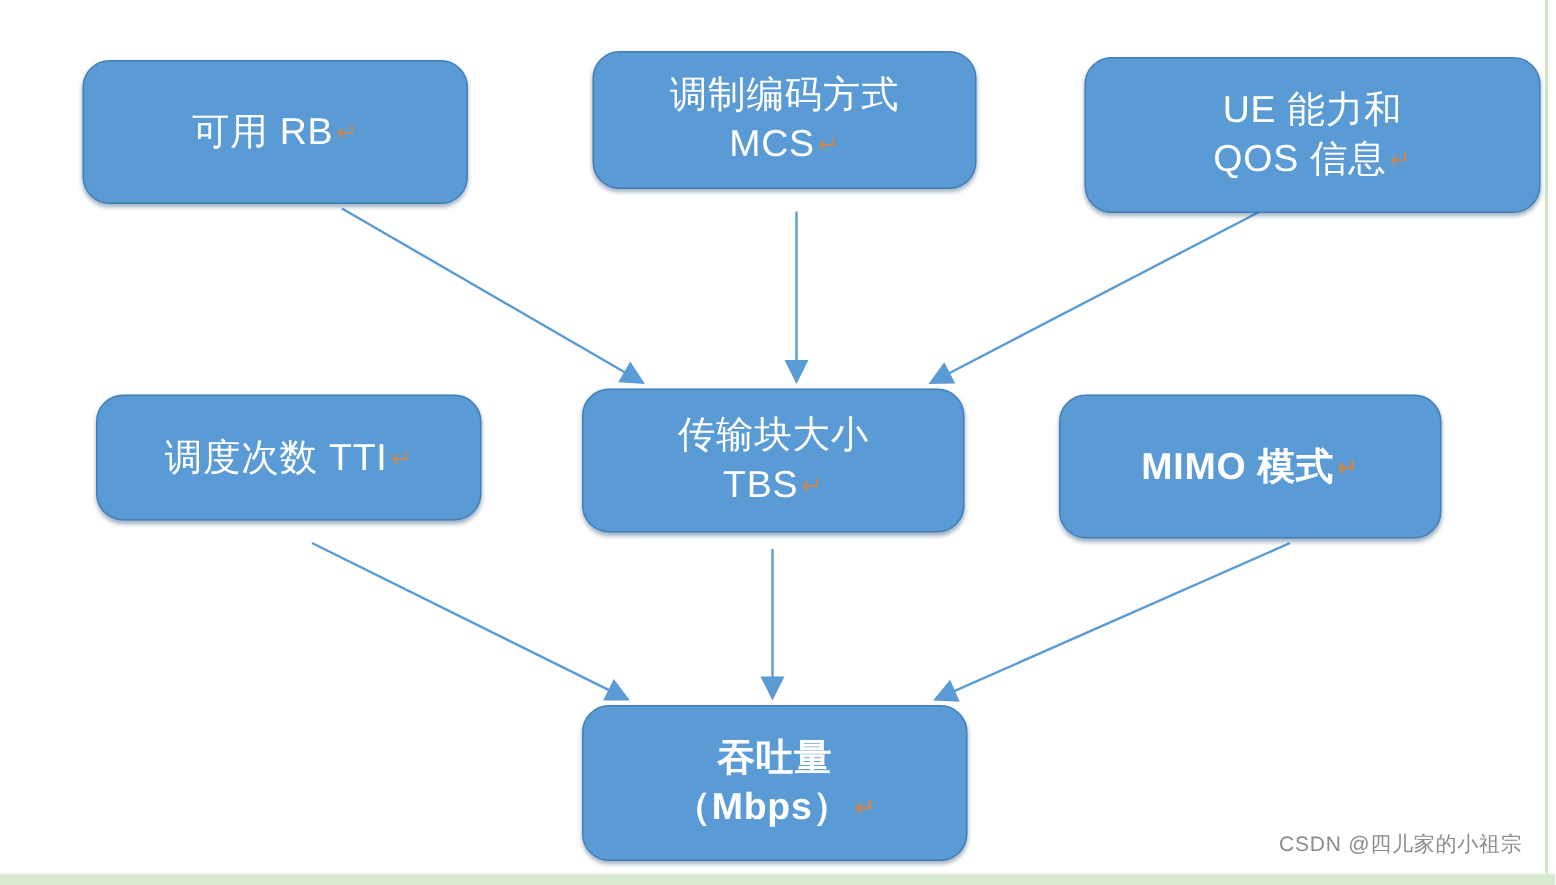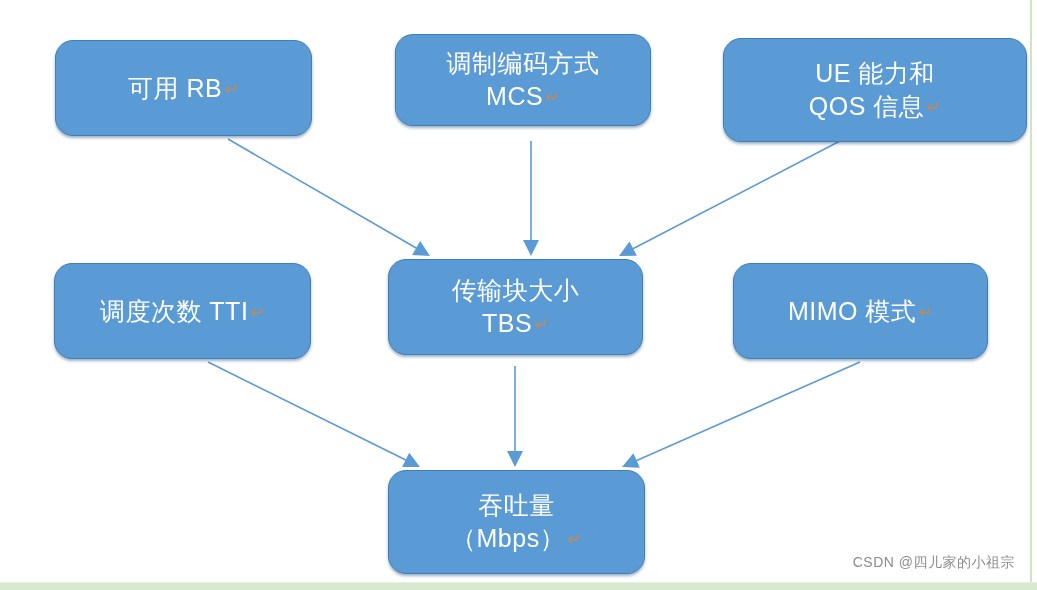--- a/index.html
+++ b/index.html
@@ -130,20 +130,20 @@
         <line x1="860" y1="362" x2="633.8939314204481" y2="461.75267731450816" stroke="#5b9bd5" stroke-width="1.6"></line>
         <polygon points="622,467 633.4095631725565,453.2224142821958 639.8678064777773,467.86109910736275" fill="#5b9bd5"></polygon>
       </g>
     </svg>
 
   <div class="node" style="left: 55px; top: 40px; width: 257px; height: 96px;"><span class="label">可用 RB<span class="pilcrow">↵</span></span></div>
     <div class="node" style="left: 395px; top: 34px; width: 256px; height: 92px;"><span class="label">调制编码方式
 MCS<span class="pilcrow">↵</span></span></div>
     <div class="node" style="left: 723px; top: 38px; width: 304px; height: 104px;"><span class="label">UE 能力和
 QOS 信息<span class="pilcrow">↵</span></span></div>
-    <div class="node" style="left: 54px; top: 263px; width: 257px; height: 96px;"><span class="label">调度次数 TTI<span class="pilcrow">↵</span></span></div>
+    <div class="node" style="left: 64px; top: 263px; width: 257px; height: 84px;"><span class="label">调度次数 TTI<span class="pilcrow">↵</span></span></div>
     <div class="node" style="left: 388px; top: 259px; width: 255px; height: 96px;"><span class="label">传输块大小
 TBS<span class="pilcrow">↵</span></span></div>
-    <div class="node" style="left: 733px; top: 263px; width: 255px; height: 96px;"><span class="label">MIMO 模式<span class="pilcrow">↵</span></span></div>
-    <div class="node" style="left: 388px; top: 470px; width: 257px; height: 104px;"><span class="label">吞吐量
+    <div class="node" style="left: 706px; top: 263px; width: 255px; height: 96px; font-weight: bold;"><span class="label">MIMO 模式<span class="pilcrow">↵</span></span></div>
+    <div class="node" style="left: 388px; top: 470px; width: 257px; height: 104px; font-weight: bold;"><span class="label">吞吐量
 （Mbps）<span class="pilcrow">↵</span></span></div>
     <div id="watermark">CSDN @四儿家的小祖宗</div>
 </div>
 
 </body></html>

